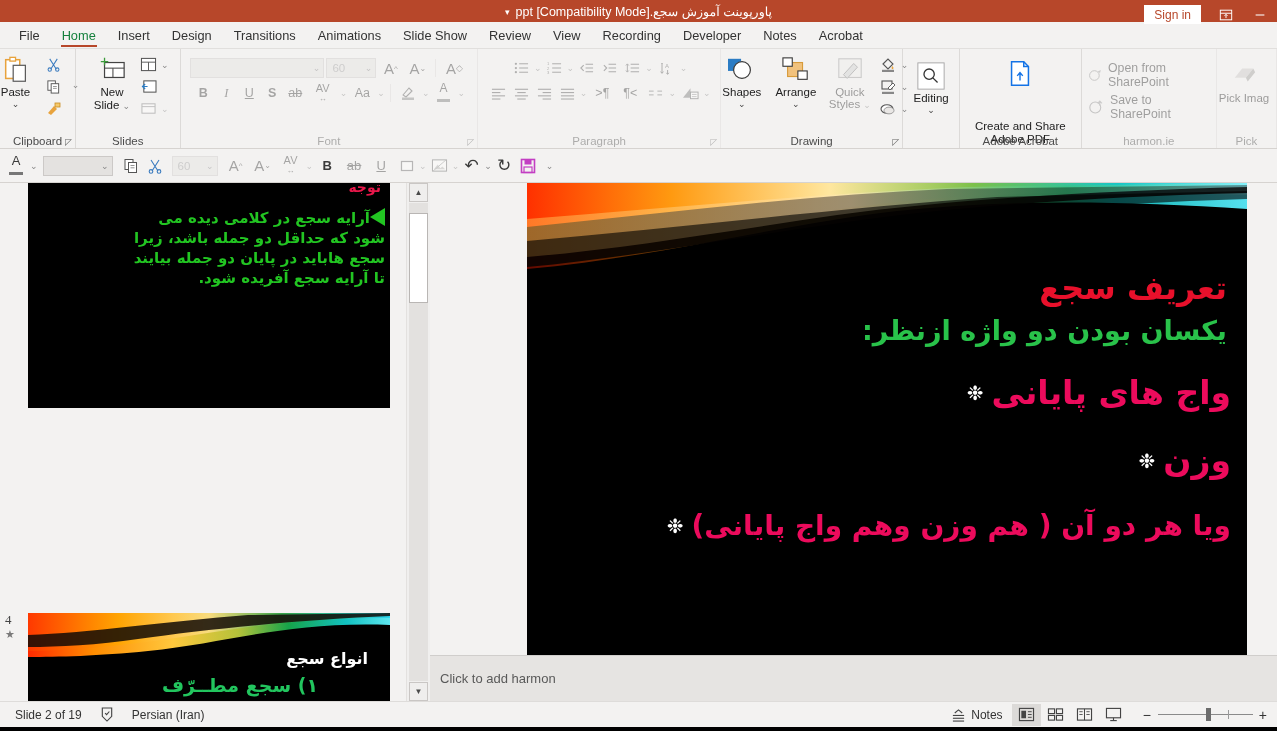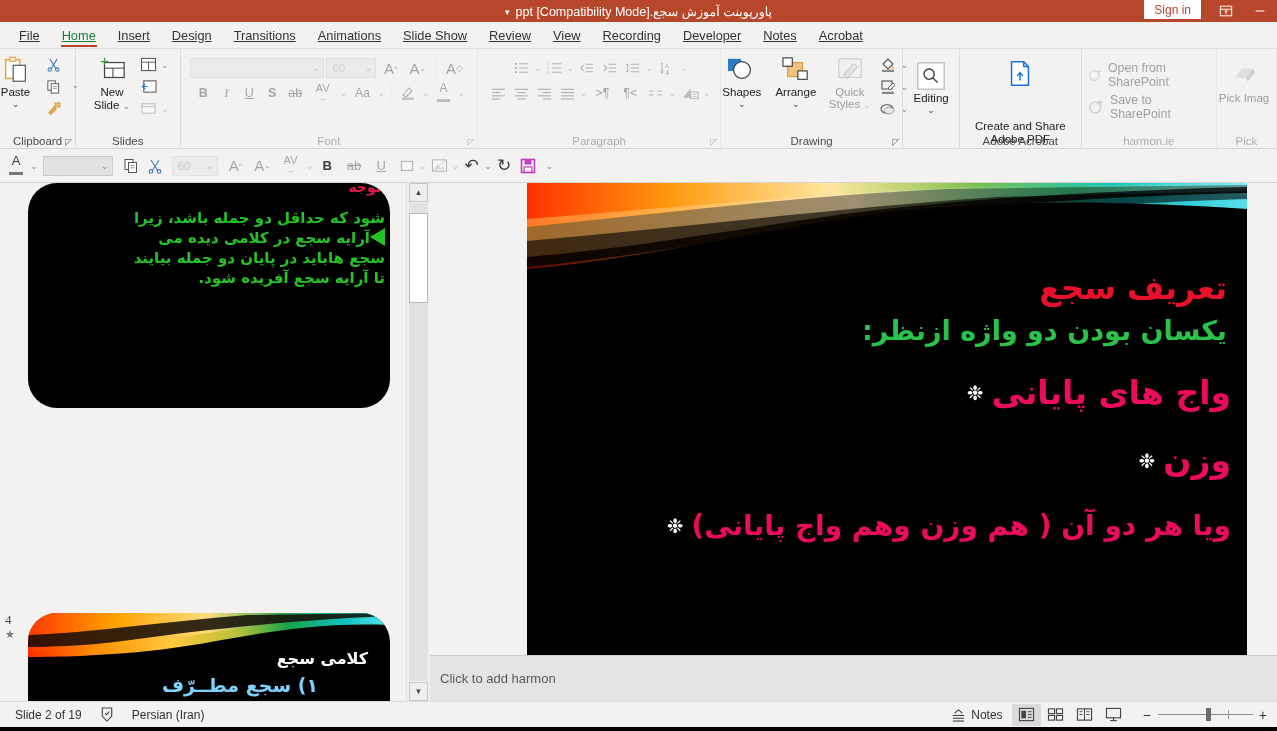--- a/index.html
+++ b/index.html
@@ -20,35 +20,35 @@
     position:absolute; left:0; right:0; text-align:center;
     font-size:12.5px; color:#fff; direction:rtl; white-space:nowrap;
   }
   .title-caret{ font-size:9px; margin-inline-start:6px; display:inline-block; vertical-align:1px;}
   .search-box{
     position:absolute; left:504px; top:0px; width:362px; height:21px;
     background:#f7c7b3; display:flex; align-items:center; gap:8px;
     padding-left:12px; color:#6e2b18; font-size:12.5px;
   }
   .search-box .mag{ width:13px; height:13px; display:block;}
-  .tb-right{ position:absolute; right:0; top:0; height:29px; display:flex; align-items:flex-start; gap:0px;}
+  .tb-right{ position:absolute; right:0; top:0; height:29px; display:flex; align-items:center; gap:0px;}
   .signin{
     background:#fff; color:#b7472a; font-size:12px; height:19px;
     display:flex; align-items:center; padding:0 10px; margin-right:8px;
   }
   .tb-ico{ width:34px; height:22px; display:flex; align-items:center; justify-content:center; color:#fff;}
 
   
   .tabbar{
     height:27px; background:#f3f2f1; display:flex; align-items:flex-end;
     padding-left:8px; border-bottom:1px solid #e1dfdd;
   }
   .tab{
     height:26px; padding:0 11px; display:flex; align-items:center;
-    font-size:12.8px; color:#333; position:relative; cursor:default;text-decoration:underline;
+    font-size:12.8px; color:#333; position:relative; cursor:default;
   }
   .tab.active{ color:#15803d; font-weight:normal; }
   .tab.active::after{
     content:""; position:absolute; bottom:1px; left:10px; right:10px; height:2px; background:#b7472a;
   }
 
   
   .ribbon{
     height:100px; background:#f3f2f1; display:flex; align-items:stretch;
     border-bottom:1px solid #d6d3d0; position:relative;
@@ -93,21 +93,21 @@
   .t2btn{ height:24px; min-width:23px; display:flex; align-items:center; justify-content:center; color:#3a3a3a; font-size:13px;}
 
   
   .workspace{ display:flex; height:518px; background:#f3f2f1;}
   .thumbpane{ width:406px; position:relative; background:#f3f2f1; overflow:hidden;}
   .thumbnum{
     position:absolute; left:5px; font-size:13px; color:#444; font-family:"Liberation Serif", serif;
   }
   .thumbstar{ position:absolute; left:5px; font-size:11px; color:#7a7a7a;}
   .thumb{
-    position:absolute; left:28px; width:362px; background:#000; overflow:hidden;border-radius:29px;
+    position:absolute; left:28px; width:362px; background:#000; overflow:hidden;
   }
   .scrollcol{
     width:24px; background:#f0efee; border-left:1px solid #e3e1df;
     display:flex; flex-direction:column; align-items:center; position:relative;
   }
   .sc-arrow{
     width:19px; height:19px; background:#efeeed; border:1px solid #c9c6c4;
     display:flex; align-items:center; justify-content:center; font-size:8px; color:#4a4a4a;
   }
   .sc-track{ position:absolute; top:20px; bottom:20px; width:19px; background:#e3e1df; left:2px;}
@@ -658,22 +658,22 @@
   <span class="cv-ic" style="margin-left:5px;">⌄</span>
 </div>
 
 <div class="workspace">
 
   <div class="thumbpane">
 
     <div class="thumb" style="top:0px; height:225px;">
       <div class="t1-note" style="top:-4px; right:9px; font-size:14px; color:#e8174a;">توجه</div>
       <div class="t1-body" style="top:25px; right:5px; left:5px; color:#22c522;">
+        <div><span class="playtri"></span><span>آرایه سجع در کلامی دیده می</span></div>
         <div>شود که حداقل دو جمله باشد، زیرا</div>
-        <div><span class="playtri"></span><span>آرایه سجع در کلامی دیده می</span></div>
         <div>سجع هاباید در پایان دو جمله بیایند</div>
         <div>تا آرایه سجع آفریده شود.</div>
       </div>
     </div>
 
     <div class="thumbnum" style="top:429px;">4</div>
     <div class="thumbstar" style="top:445px;">★</div>
     <div class="thumb" style="top:430px; height:280px;">
       <svg class="wave" viewBox="0 0 362 44" preserveAspectRatio="none" style="height:44px">
         <defs>
@@ -691,22 +691,22 @@
               <stop offset="25%" stop-color="#ffa500"></stop>
             <stop offset="50%" stop-color="#ffe08a"></stop>
               <stop offset="70%" stop-color="#3aa34a"></stop>
             <stop offset="100%" stop-color="#22d3ee"></stop>
           </linearGradient>
         </defs>
         <path d="M0,0 L362,0 L362,12 C260,8 200,30 120,38 C70,43 30,44 0,44 Z" fill="url(#tg1)"></path>
         <path d="M0,0 L362,0 L362,5 C250,4 180,22 110,30 C60,36 25,38 0,38 Z" fill="url(#tg2)" opacity=".85"></path>
         <path d="M0,22 C60,20 140,8 220,2 L362,0 L362,3 C280,6 180,16 110,26 C70,32 30,34 0,34 Z" fill="#120a06" opacity=".85"></path>
       </svg>
-      <div class="t1-note" style="top:36px; right:22px; font-size:16px; color:#ffffff;">کلامی سجع</div>
-      <div style="position:absolute; top:52px; right:72px; direction:rtl; text-align:right; font-family:'DejaVu Sans',sans-serif; font-weight:bold; font-size:19px; line-height:40px; color:#7dd3fc;">
+      <div class="t1-note" style="top:36px; right:22px; font-size:16px; color:#ffffff;">انواع سجع</div>
+      <div style="position:absolute; top:52px; right:72px; direction:rtl; text-align:right; font-family:'DejaVu Sans',sans-serif; font-weight:bold; font-size:19px; line-height:40px; color:#22c55e;">
         <div>۱) سجع مطــرّف</div>
 
       </div>
     </div>
   </div>
 
   <div class="scrollcol">
     <div class="sc-track"></div>
     <div class="sc-arrow" style="position:absolute;top:0;left:2px;">▲</div>
     <div class="sc-thumb"></div>

